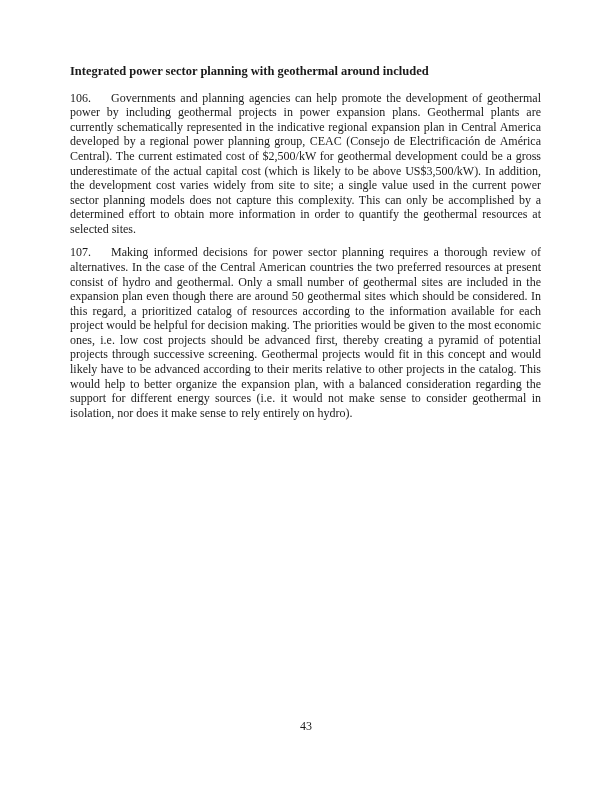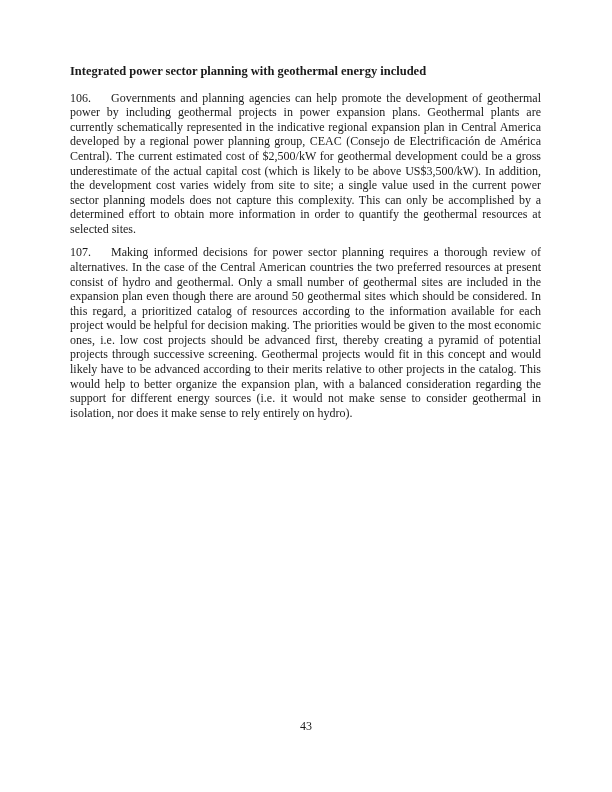--- a/index.html
+++ b/index.html
@@ -49,21 +49,21 @@
       color: #1a1a1a;
       margin-top: 16px;
     }
   </style>
 </head>
 <body>
 
 <div class="doc-page">
   <div class="content">
 
-    <h3 class="section-heading">Integrated power sector planning with geothermal energy included</h3>
+    <h3 class="section-heading">Integrated power sector planning with geothermal around included</h3>
 
     <p class="para">
       <span class="para-num">106.</span><span>Governments and planning agencies can help promote the development of geothermal power by including geothermal projects in power expansion plans. Geothermal plants are currently schematically represented in the indicative regional expansion plan in Central America developed by a regional power planning group, CEAC (Consejo de Electrificación de América Central). The current estimated cost of $2,500/kW for geothermal development could be a gross underestimate of the actual capital cost (which is likely to be above US$3,500/kW). In addition, the development cost varies widely from site to site; a single value used in the current power sector planning models does not capture this complexity. This can only be accomplished by a determined effort to obtain more information in order to quantify the geothermal resources at selected sites.</span>
     </p>
 
     <p class="para">
       <span class="para-num">107.</span><span>Making informed decisions for power sector planning requires a thorough review of alternatives. In the case of the Central American countries the two preferred resources at present consist of hydro and geothermal. Only a small number of geothermal sites are included in the expansion plan even though there are around 50 geothermal sites which should be considered.  In this regard, a prioritized catalog of resources according to the information available for each project would be helpful for decision making. The priorities would be given to the most economic ones, i.e. low cost projects should be advanced first, thereby creating a pyramid of potential projects through successive screening. Geothermal projects would fit in this concept and would likely have to be advanced according to their merits relative to other projects in the catalog. This would help to better organize the expansion plan, with a balanced consideration regarding the support for different energy sources (i.e. it would not make sense to consider geothermal in isolation, nor does it make sense to rely entirely on hydro).</span>
     </p>
 
   </div>

